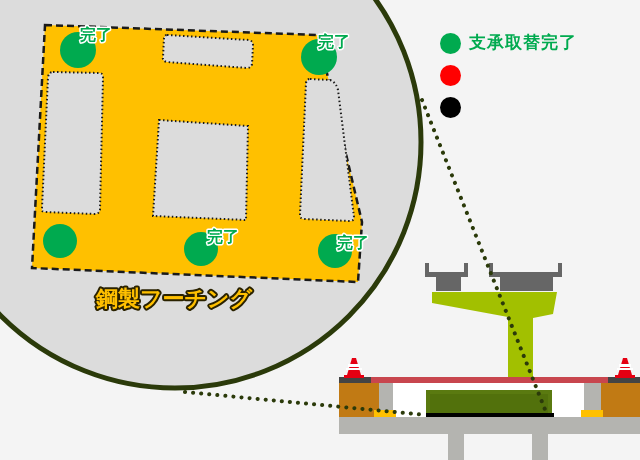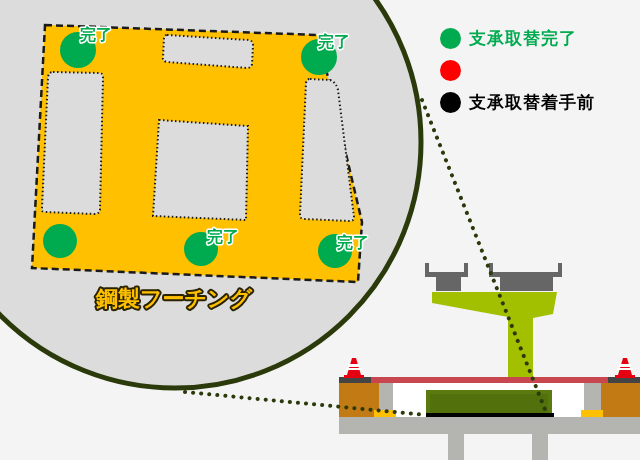--- a/index.html
+++ b/index.html
@@ -1,19 +1,19 @@
 <!DOCTYPE html>
 <html><head>
 <meta charset="utf-8">
 <style>
   html,body{margin:0;padding:0;}
   body{width:640px;height:460px;overflow:hidden;background:#f4f4f4;font-family:"DejaVu Sans",sans-serif;position:relative;}
   svg{position:absolute;left:0;top:0;}
   .legend{position:absolute;left:440px;top:22px;}
-  .legend-row{display:flex;align-items:center;height:32px;}
+  .legend-row{display:flex;align-items:flex-end;height:32px;}
   .legend-dot{width:21px;height:21px;border-radius:50%;margin-right:8px;}
   .legend-label{font-size:17px;font-weight:bold;letter-spacing:1px;}
 </style>
 </head>
 <body>
 
 <svg width="640" height="460" viewBox="0 0 640 460">
 
   <g>
 
@@ -95,15 +95,14 @@
 <div class="legend">
   <div class="legend-row">
     <span class="legend-dot" style="background:#00aa4f"></span>
     <span class="legend-label" style="color:#00aa4f">支承取替完了</span>
   </div>
   <div class="legend-row">
     <span class="legend-dot" style="background:#ff0000"></span>
   </div>
   <div class="legend-row">
     <span class="legend-dot" style="background:#000000"></span>
-    <span class="legend-label" style="color:#000000">支承取替着手前</span>
   </div>
 </div>
 
 </body></html>

